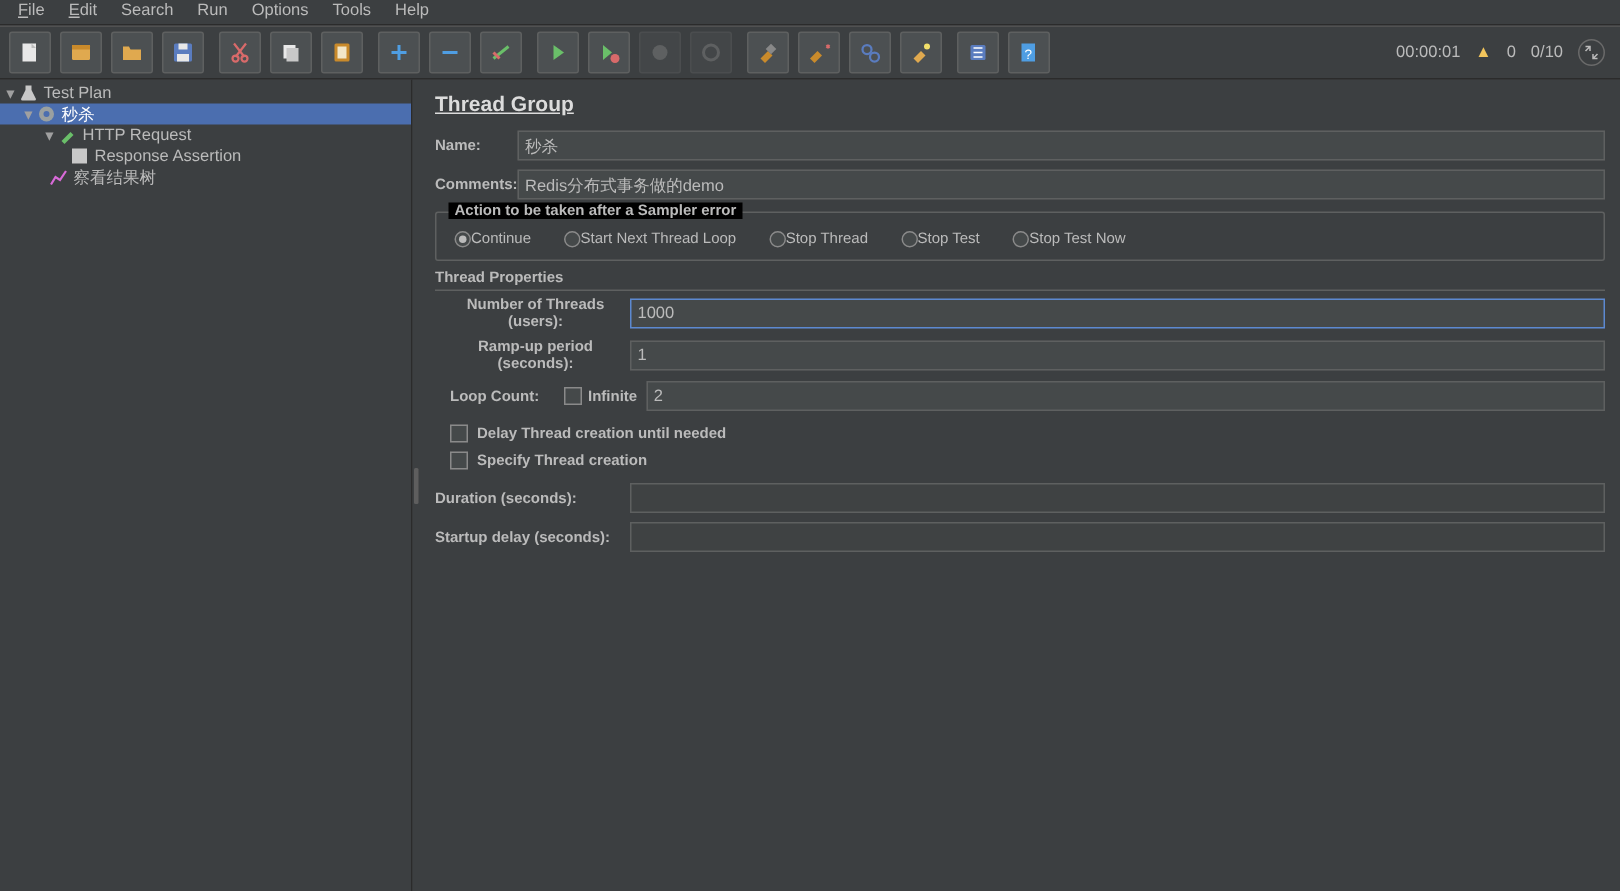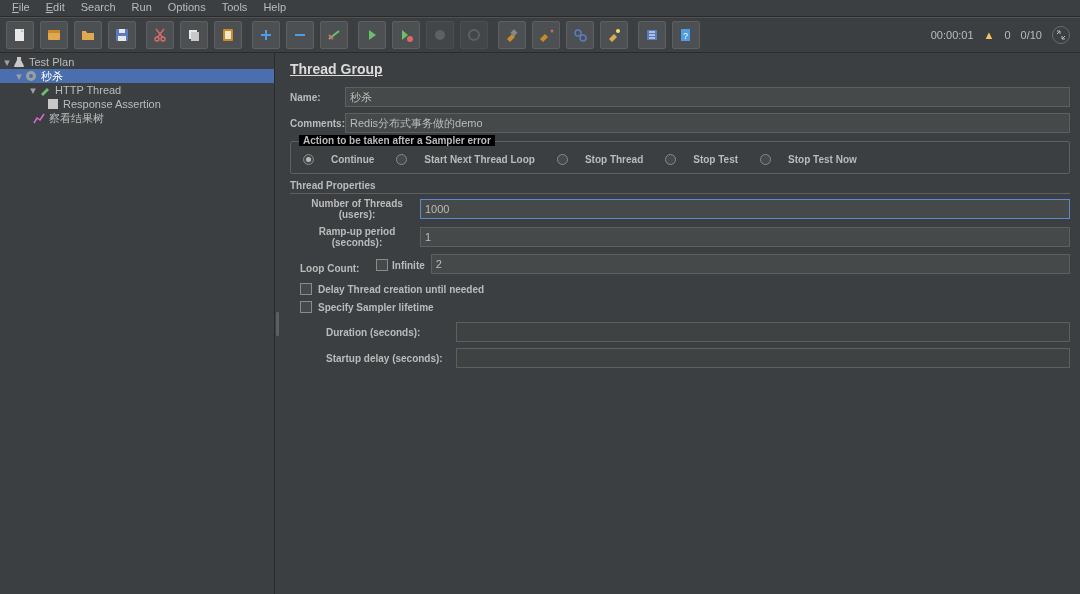--- a/index.html
+++ b/index.html
@@ -33,41 +33,41 @@
 
 .divider { position: relative; width: 5px; background: #3c3f41; }
 .divider .grip { position: absolute; top: 50%; left: 1px; width: 3px; height: 24px; background: #5e5e5e; border-radius: 1px; transform: translateY(-50%); }
 
 .panel { flex: 1; background: #3c3f41; padding: 8px 10px; overflow: auto; }
 .panel-title { font-size: 14px; font-weight: bold; color: #dcdcdc; margin-bottom: 10px; text-decoration: underline; }
 
 .form-row { display: flex; align-items: center; margin-bottom: 6px; }
 .form-row .lbl { width: 55px; font-weight: bold; font-size: 10px; color: #bbbbbb; }
 .form-row .lbl.wide { width: 120px; text-align: center; padding-right: 6px; }
-.form-row .lbl.wide2 { width: 130px; text-align: left; padding-right:6px;margin-left:36px;}
+.form-row .lbl.wide2 { width: 130px; text-align: left; padding-right:6px;}
 .form-row input[type=text] { flex: 1; height: 20px; background: #45494a; border: 1px solid #5e6060; color: #bbbbbb; padding: 0 4px; font-size: 11px; }
 .form-row input[type=text].active { border-color: #5c89d1; }
 .form-row input[type=text][disabled] { background: #3f4243; color: #777; }
 
 .fieldset { border: 1px solid #5e6060; border-radius: 2px; padding: 10px 8px 6px; margin: 8px 0 6px; position: relative; }
 .fieldset .legend { position: absolute; top: -7px; left: 8px; background: #000000; padding: 0 4px; font-size: 10px; font-weight: bold; color: #bbbbbb; }
 .radios { display: flex; gap: 22px; padding: 2px 4px; }
-.radio-opt { display: flex; align-items: center; gap: 17px; font-size: 10px; font-weight: bold; cursor: pointer; }
+.radio-opt { display: flex; align-items: center; gap: 0; font-size: 10px; font-weight: normal; cursor: pointer; }
 .radio-dot { width: 11px; height: 11px; border-radius: 50%; border: 1px solid #8a8a8a; display: inline-flex; align-items: center; justify-content: center; background: #45494a; }
 .radio-dot .inner { width: 5px; height: 5px; border-radius: 50%; background: #bbbbbb; display: none; }
 .radio-opt.selected .radio-dot .inner { display: block; }
 
 .section-h { font-size: 10px; font-weight: bold; color: #bbbbbb; margin: 6px 0 4px; border-bottom: 1px solid #5e6060; padding-bottom: 2px; }
 
 .chk { display: flex; align-items: center; gap: 6px; font-size: 10px; font-weight: bold; padding: 3px 0; cursor: pointer; }
 .chk .box { width: 12px; height: 12px; border: 1px solid #8a8a8a; background: #45494a; display: inline-flex; align-items: center; justify-content: center; }
 .chk .box svg { width: 10px; height: 10px; display: none; stroke: #dcdcdc; }
 .chk.checked .box svg { display: block; }
 
-.loop-row { display: flex; align-items: flex-end; gap: 6px; margin-bottom: 6px; }
+.loop-row { display: flex; align-items: center; gap: 6px; margin-bottom: 6px; }
 .loop-row .llbl { width: 70px; font-size: 10px; font-weight: bold; }
 .loop-row .inf-chk { display: flex; align-items: center; gap: 4px; font-size: 10px; font-weight: bold; }
 .loop-row input[type=text] { flex: 1; height: 20px; background: #45494a; border: 1px solid #5e6060; color: #bbbbbb; padding: 0 4px; font-size: 11px; }
 
 .indent-block { padding-left: 10px; }
 </style>
 </head>
 <body>
 
 <div class="app">
@@ -248,21 +248,21 @@
           </span>
         <span class="lbl">秒杀</span>
       </div>
       <div class="row" style="padding-left:28px">
         <span class="tw">▾</span>
         <span class="ico">
             <svg viewBox="0 0 14 14">
               <path d="M3 11l6-6 2 2-6 6z" fill="#6abf69"></path>
             </svg>
           </span>
-        <span class="lbl">HTTP Thread</span>
+        <span class="lbl">HTTP Request</span>
       </div>
       <div class="row" style="padding-left:46px">
         <span class="ico">
             <svg viewBox="0 0 14 14">
               <rect x="2" y="2" width="10" height="10" fill="#c8c8c8"></rect>
             </svg>
           </span>
         <span class="lbl">Response Assertion</span>
       </div>
       <div class="row" style="padding-left:32px">
@@ -340,21 +340,21 @@
           </label>
           <input type="text" value="2" style="">
         </div>
 
         <label class="chk">
           <span class="box"></span>
           <span>Delay Thread creation until needed</span>
         </label>
         <label class="chk">
           <span class="box"></span>
-          <span>Specify Sampler lifetime</span>
+          <span>Specify Thread creation</span>
         </label>
       </div>
 
       <div class="form-row" style="margin-top:6px">
         <div class="lbl wide2">Duration (seconds):</div>
         <input type="text" disabled="" value="" style="">
       </div>
       <div class="form-row">
         <div class="lbl wide2">Startup delay (seconds):</div>
         <input type="text" disabled="" value="" style="">

